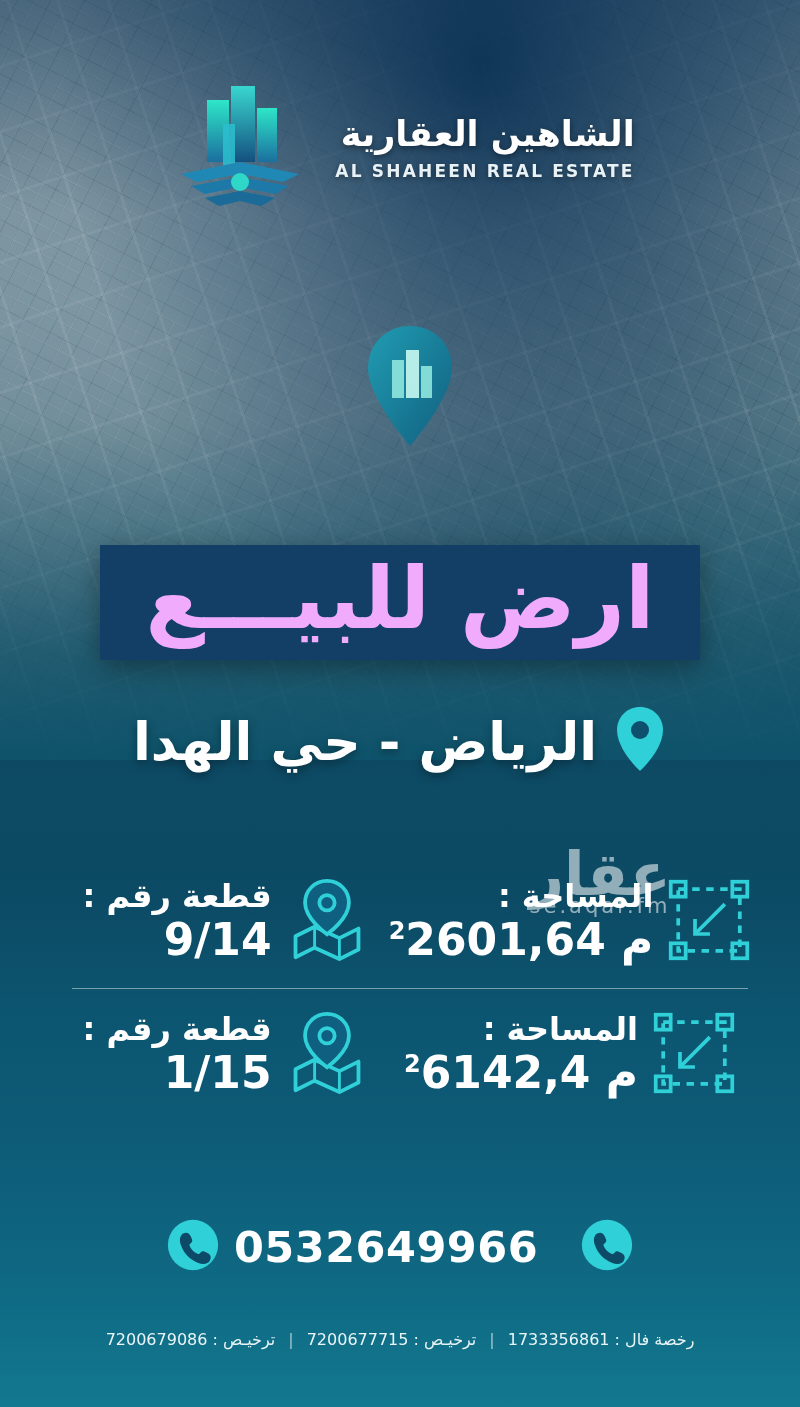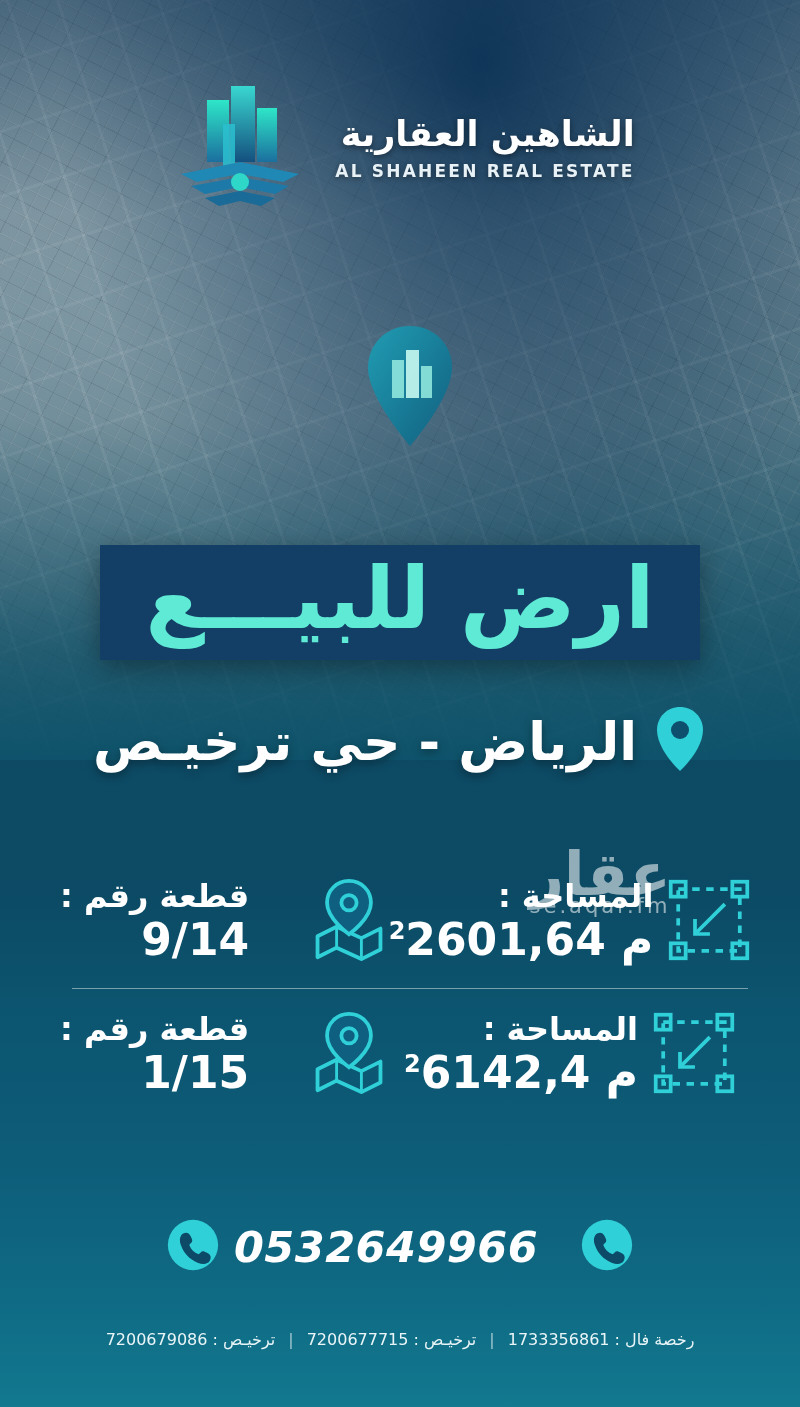--- a/index.html
+++ b/index.html
@@ -82,21 +82,21 @@
 
   
   .headline {
     position:absolute; top:545px; left:100px;
     width:600px; height:115px;
     background:#133f66;
     display:flex; align-items:center; justify-content:center;
     box-shadow:0 8px 26px rgba(0,0,0,0.35);
   }
   .headline span {
-    font-size:86px; font-weight:bold; color:#5eead4;
+    font-size:86px; font-weight:bold; color:#f0abfc;
     letter-spacing:-1px; line-height:1; padding-bottom:10px;text-align:right;
   }
 
   
   .location-row {
     position:absolute; top:705px; left:0; width:800px;
     display:flex; align-items:center; justify-content:center; gap:16px;
     direction:rtl;
   }
   .location-row .loc-text {
@@ -114,37 +114,37 @@
 
   
   .details { position:absolute; top:862px; left:60px; width:700px; }
   .detail-row {
     display:flex; flex-direction:row-reverse; align-items:center;
     justify-content:flex-start; height:120px; direction:rtl;
   }
   .detail-sep { height:1px; background:rgba(255,255,255,0.45); margin:6px 12px; }
 
   .cell { display:flex; align-items:center; gap:14px; }
-  .cell-plot { width:330px; justify-content:space-between; }
+  .cell-plot { width:330px; justify-content:center; }
   .cell-area { width:360px; justify-content:center; }
 
   .cell-texts { text-align:right; line-height:1.12; }
   .cell-label { font-size:32px; font-weight:bold; color:#ffffff; white-space:nowrap; }
   .cell-value { font-size:44px; font-weight:bold; color:#ffffff; white-space:nowrap; direction:ltr; text-align:right; }
   .cell-value .sup { font-size:24px; vertical-align:super; }
 
   .ico { flex:0 0 auto; }
 
   
   .phones {
     position:absolute; top:1218px; left:0; width:800px;
     display:flex; flex-direction:row; align-items:center; justify-content:center; gap:42px;
   }
   .phone { display:flex; align-items:center; gap:14px; direction:ltr; }
-  .phone-num { font-size:43px; font-weight:bold; color:#ffffff; letter-spacing:0.5px;font-style:italic; }
+  .phone-num { font-size:43px; font-weight:bold; color:#ffffff; letter-spacing:0.5px; }
 
   
   .licenses {
     position:absolute; top:1330px; left:0; width:800px;
     display:flex; flex-direction:row; align-items:center; justify-content:center;
     gap:0; direction:rtl; font-size:16px; color:#eaf5f8;
   }
   .licenses .lic { padding:0 13px; white-space:nowrap; }
   .licenses .divider { color:rgba(255,255,255,0.6); }
 </style>
@@ -205,21 +205,21 @@
     <span>ارض للبيـــع</span>
   </div>
 
   <div class="location-row">
     <div class="ico">
       <svg viewBox="0 0 54 70" width="54" height="70" aria-hidden="true">
         <path d="M27 2 C14 2 4 12 4 25 C4 45 27 66 27 66 C27 66 50 45 50 25 C50 12 40 2 27 2 Z" fill="#2fd0d8"></path>
         <circle cx="27" cy="25" r="9" fill="#0d4f6d"></circle>
       </svg>
     </div>
-    <div class="loc-text">الرياض - حي ترخيـص</div>
+    <div class="loc-text">الرياض - حي الهدا</div>
   </div>
 
   <div class="watermark">
     <div class="wm-ar">عقار</div>
     <div class="wm-en">se.aqar.fm</div>
   </div>
 
   <div class="details">
 
     <div class="detail-row">

